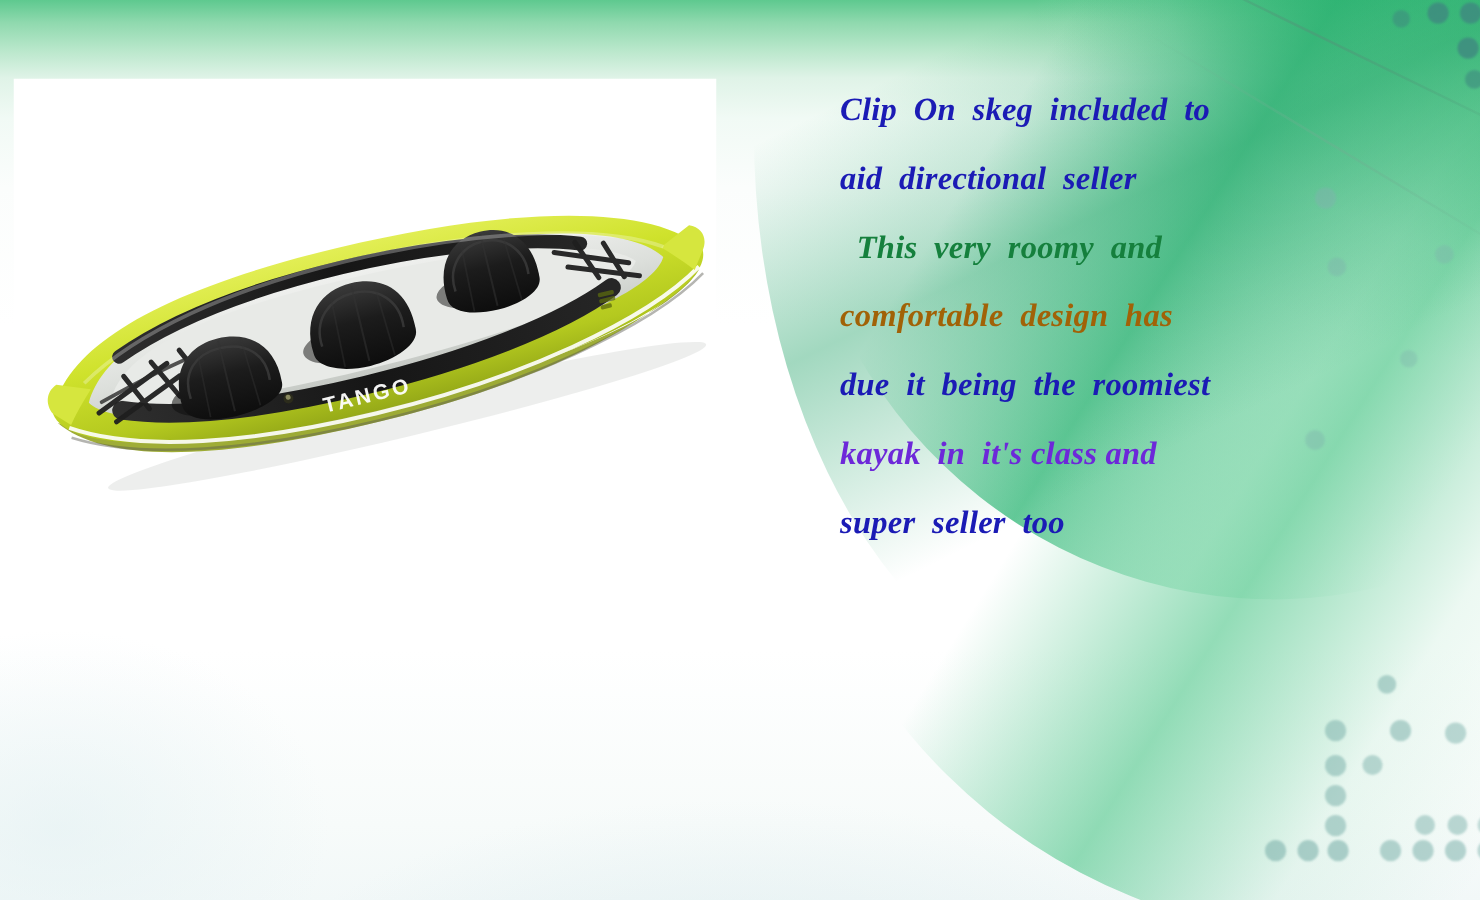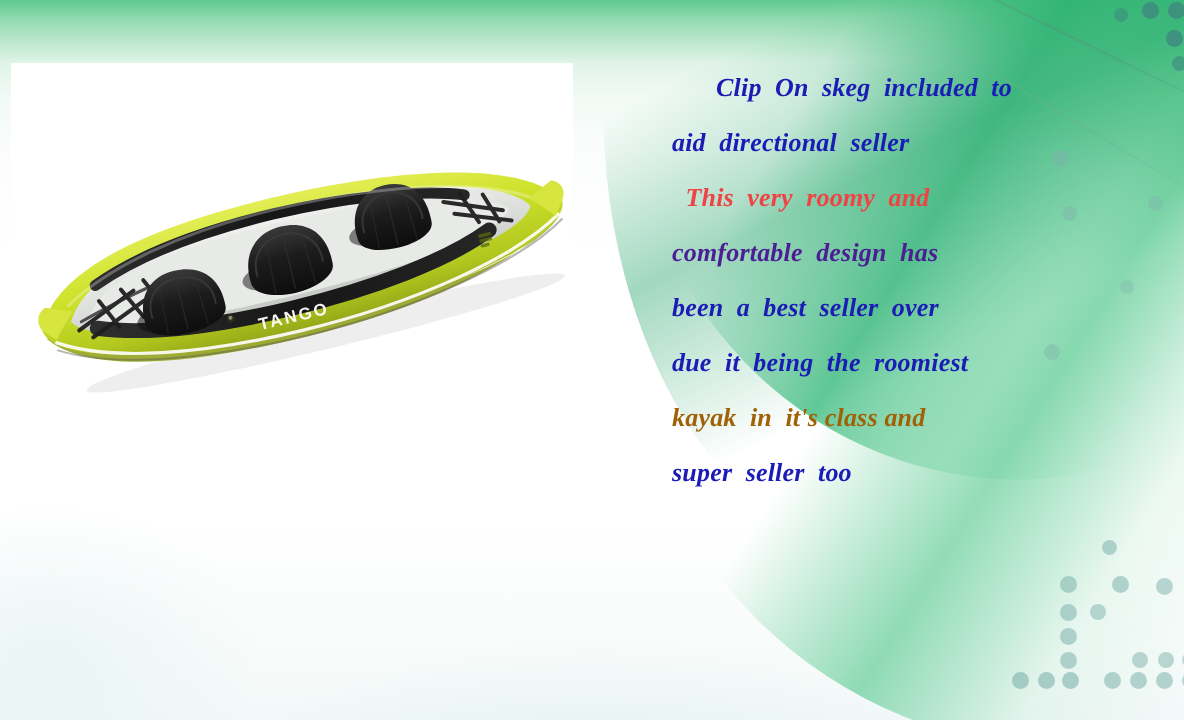--- a/index.html
+++ b/index.html
@@ -282,23 +282,22 @@
             <rect x="456" y="186" width="9" height="3.4" rx="1.2" fill="#5b6a0e"></rect>
           </g>
 
           <path d="M40,150 C90,120 170,104 266,104 C370,104 470,122 516,152" fill="none" stroke="#ffffff" stroke-width="3" opacity="0.28"></path>
         </svg>
       </div>
     </div>
   </div>
 
   <div id="caption-block">
-      <div class="cap-line" style="color: rgb(27, 27, 181); margin-left: 44px;">Clip  On  skeg  included  to</div>
+      <div class="cap-line" style="color: rgb(27, 27, 181);">Clip  On  skeg  included  to</div>
       <div class="cap-line" style="color: rgb(27, 27, 181);">aid  directional  seller</div>
-      <div class="cap-line" style="color: #ef4444;">  This  very  roomy  and</div>
-      <div class="cap-line" style="color: #4c1d95;">comfortable  design  has</div>
-      <div class="cap-line" style="color: rgb(27, 27, 181);">been  a  best  seller  over</div>
+      <div class="cap-line" style="color: #15803d;">  This  very  roomy  and</div>
+      <div class="cap-line" style="color: #a16207;">comfortable  design  has</div>
       <div class="cap-line" style="color: rgb(27, 27, 181);">due  it  being  the  roomiest</div>
-      <div class="cap-line" style="color: #a16207;">kayak  in  it's class and</div>
+      <div class="cap-line" style="color: #6d28d9;">kayak  in  it's class and</div>
       <div class="cap-line" style="color: rgb(27, 27, 181);">super  seller  too</div>
     </div>
 
 </div>
 
 </body></html>

